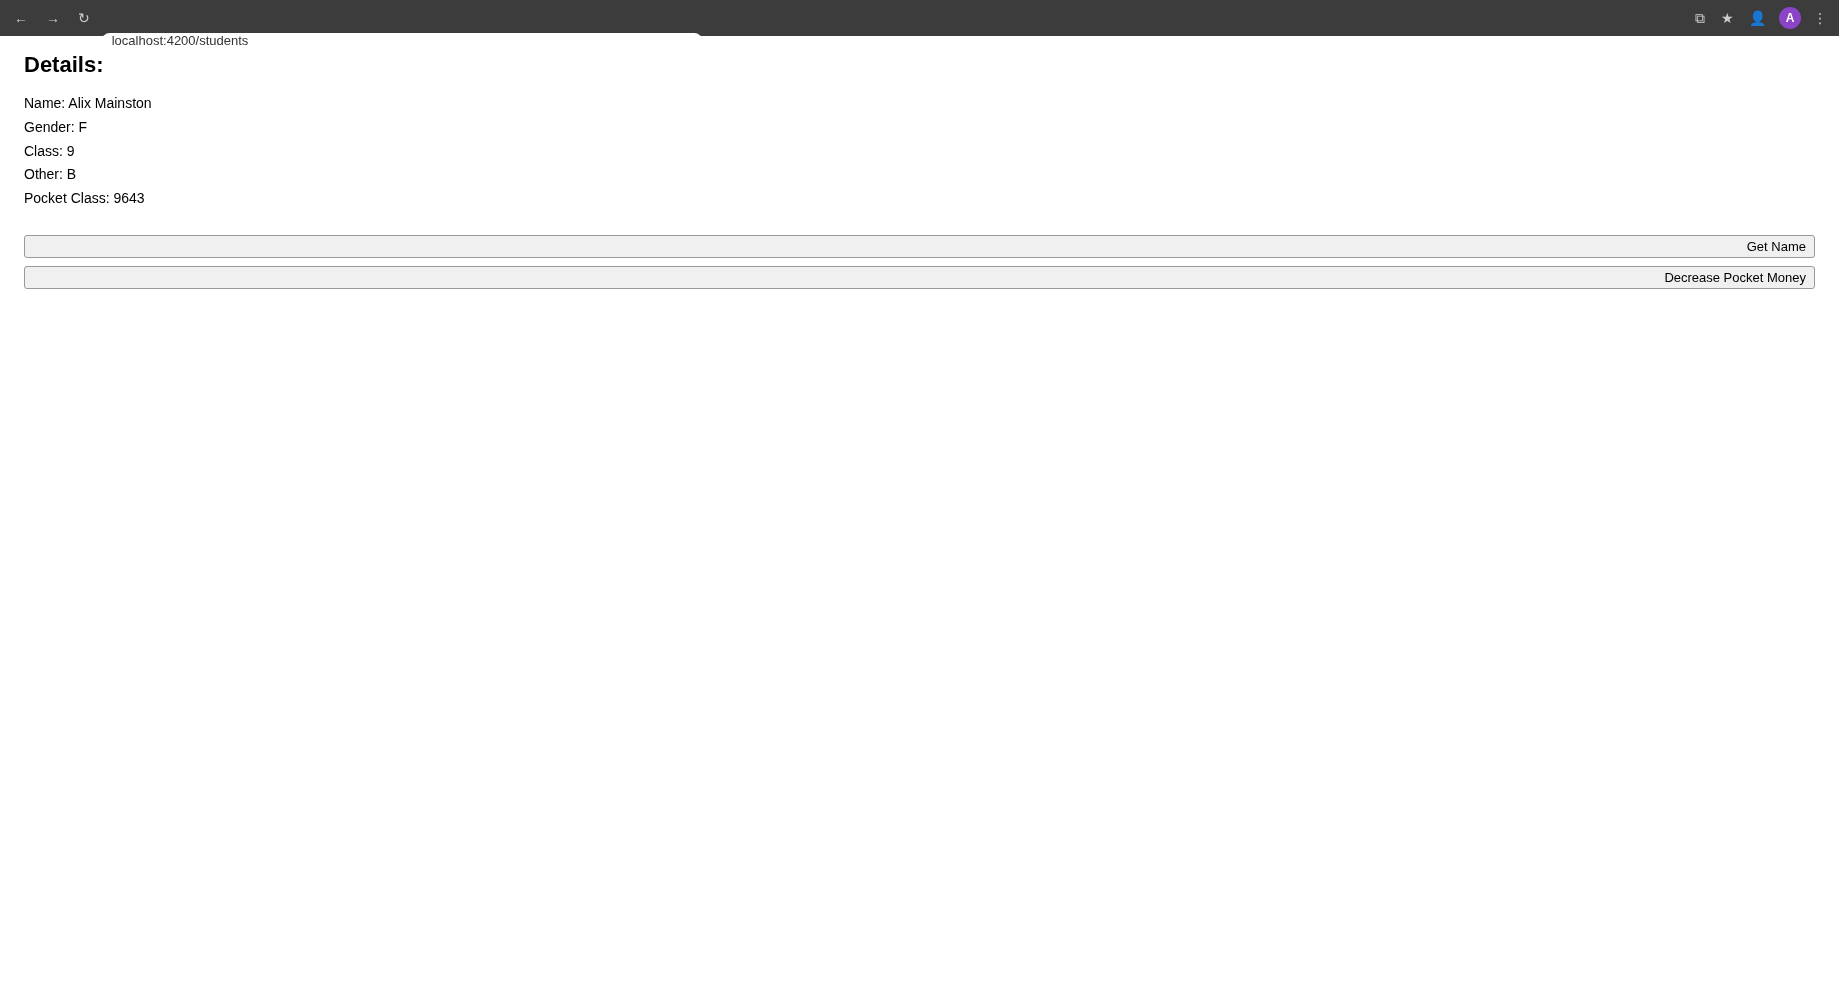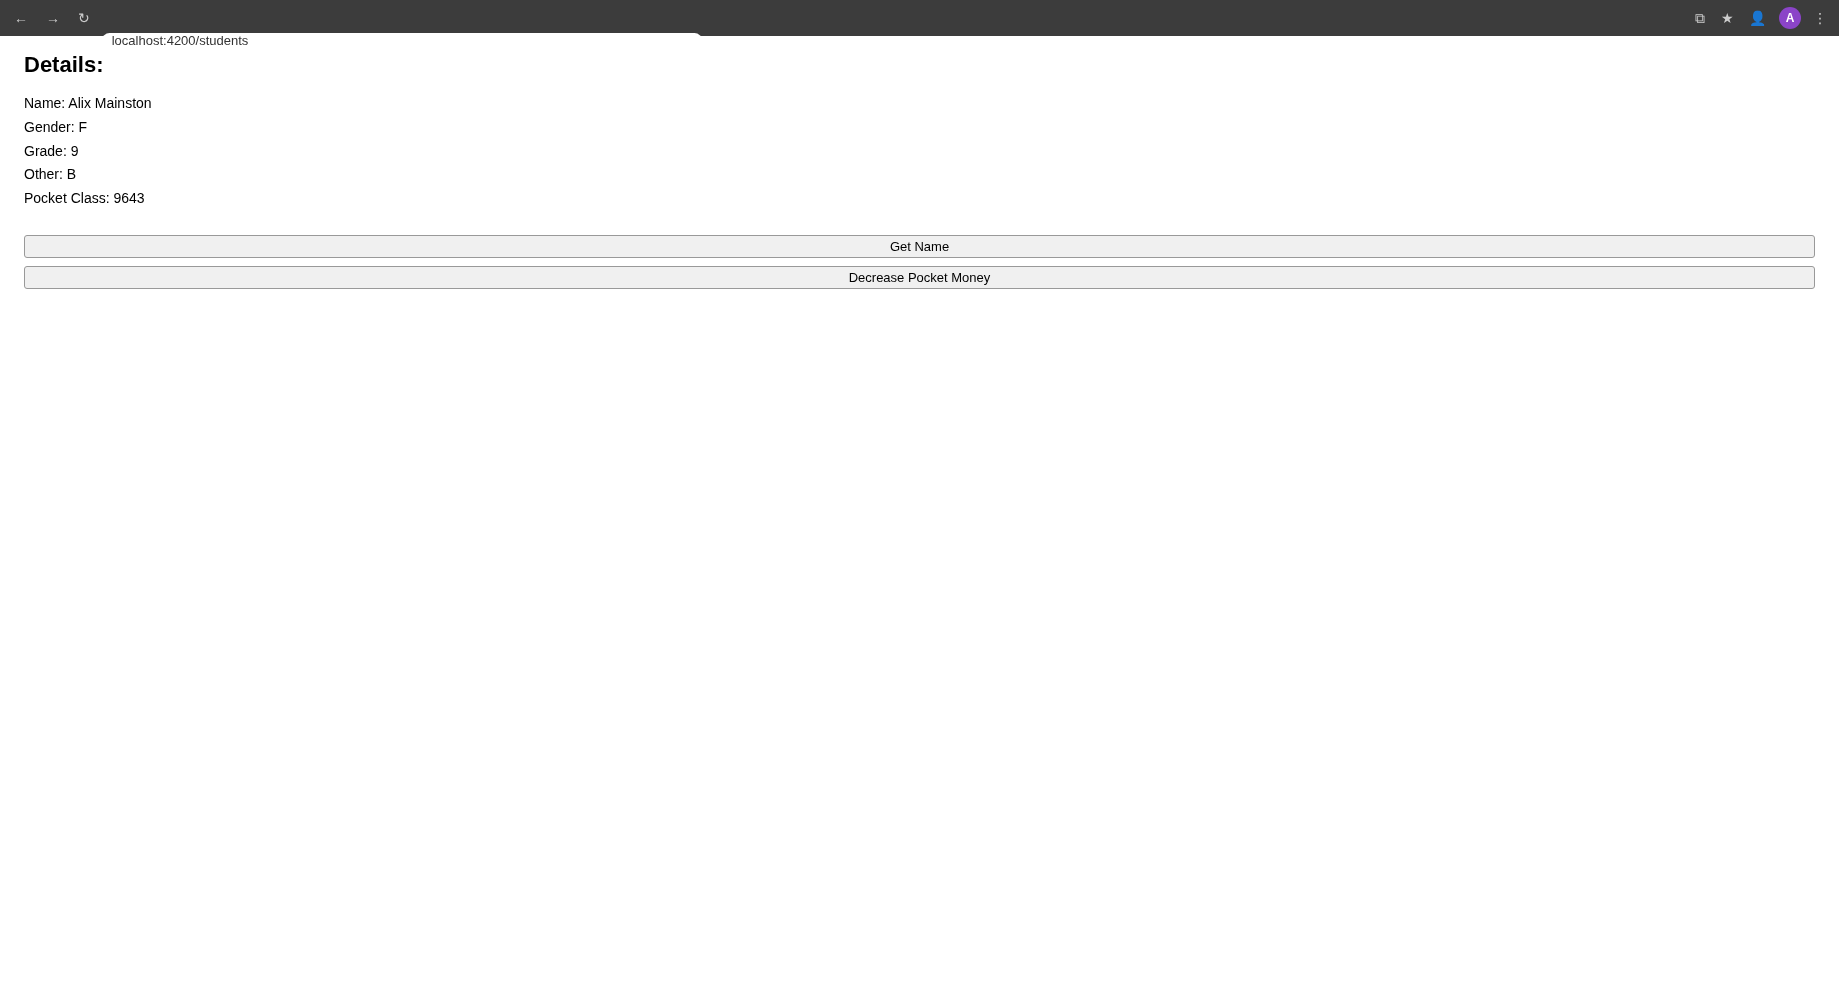--- a/index.html
+++ b/index.html
@@ -107,21 +107,21 @@
     .action-btn {
       display: inline-block;
       padding: 3px 8px;
       font-size: 13px;
       background: #f0f0f0;
       border: 1px solid #999;
       border-radius: 3px;
       cursor: pointer;
       margin-bottom: 8px;
       width: auto;
-      text-align: center;
+      text-align: right;
     }
   </style>
 </head>
 <body>
 
 <div class="browser-chrome">
   <button class="browser-nav-btn">←</button>
   <button class="browser-nav-btn">→</button>
   <button class="browser-nav-btn">↻</button>
   <input class="browser-address-bar" type="text" value="localhost:4200/students" style="">
@@ -141,21 +141,21 @@
   <div class="student-details">
     <div class="detail-line">
       <span>Name:</span>
       <span> </span><span>Alix Mainston</span>
     </div>
     <div class="detail-line">
       <span>Gender:</span>
       <span> </span><span>F</span>
     </div>
     <div class="detail-line">
-      <span>Grade:</span>
+      <span>Class:</span>
       <span> </span><span>9</span>
     </div>
     <div class="detail-line">
       <span>Other:</span>
       <span> </span><span>B</span>
     </div>
     <div class="detail-line">
       <span>Pocket Class:</span>
       <span> </span><span>9643</span>
     </div>

